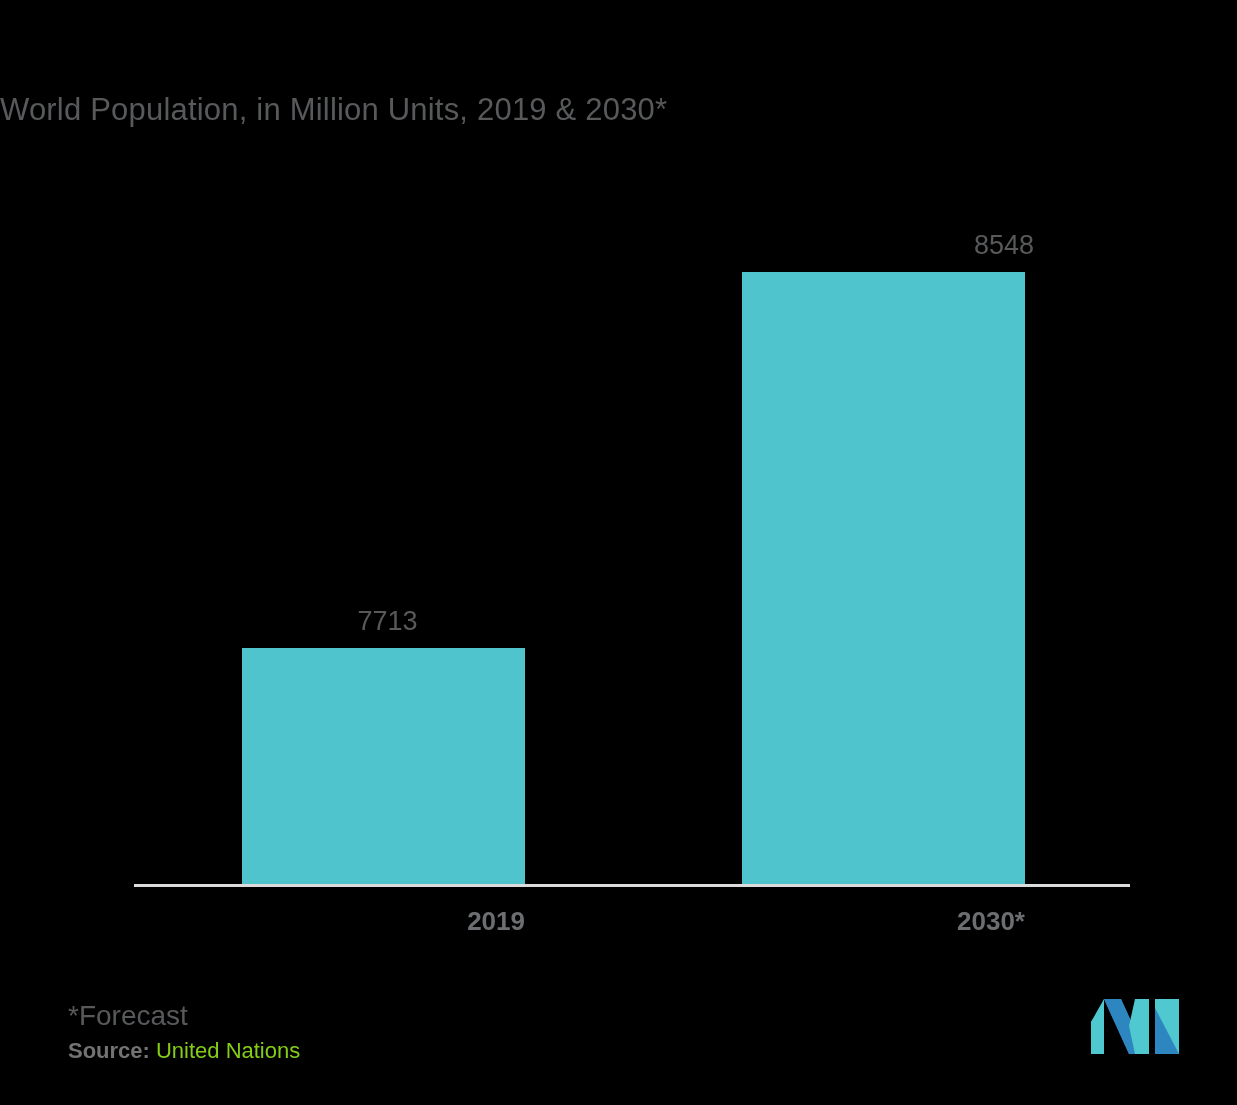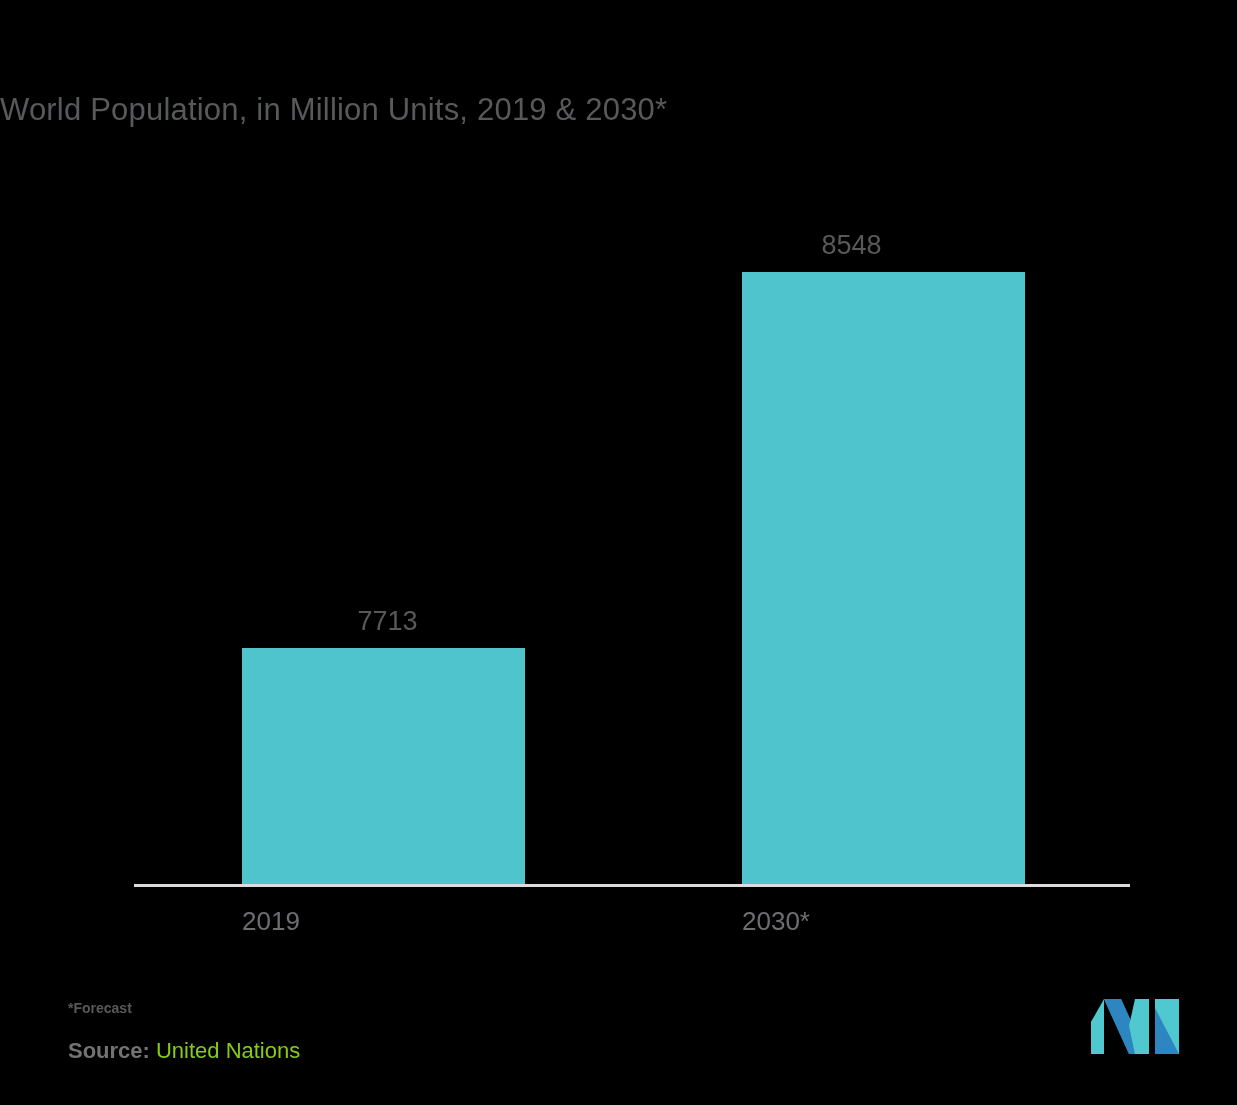--- a/index.html
+++ b/index.html
@@ -50,44 +50,44 @@
     position: absolute;
     text-align: center;
     color: #58595b;
     font-size: 27px;
     font-weight: 300;
     white-space: nowrap;
   }
 
   .cat-label {
     position: absolute;
-    text-align: left;
+    text-align: right;
     color: #6d6e71;
     font-size: 26px;
-    font-weight: 400;
+    font-weight: 700;
     white-space: nowrap;
   }
 
   #axis-line {
     position: absolute;
     left: 134px;
     top: 884px;
     width: 996px;
     height: 3px;
     background: #dcdcdc;
   }
 
   
   #footnote {
     position: absolute;
     left: 68px;
     top: 1000px;
     color: #58595b;
-    font-size: 14px;
-    font-weight: 700;
+    font-size: 28px;
+    font-weight: 400;
     white-space: nowrap;
   }
   #source-line {
     position: absolute;
     left: 68px;
     top: 1038px;
     font-size: 22px;
     white-space: nowrap;
     color: #58595b;
   }
@@ -117,21 +117,21 @@
 
   <div id="chart-title">World Population, in Million Units, 2019 &amp; 2030*</div>
 
   <div id="plot-area">
 
     <div class="bar" style="left:242px; top:648px; width:283px; height:238px;"></div>
     <div class="bar-value" style="left:246px; top:606px; width:283px;">7713</div>
     <div class="cat-label" style="left:242px; top:906px; width:283px;">2019</div>
 
     <div class="bar" style="left:742px; top:272px; width:283px; height:614px;"></div>
-    <div class="bar-value" style="left:710px; top:230px; width:283px;">8548</div>
+    <div class="bar-value" style="left:751px; top:230px; width:283px;text-align:right;">8548</div>
     <div class="cat-label" style="left:742px; top:906px; width:283px;">2030*</div>
 
     <div id="axis-line"></div>
   </div>
 
   <div id="footnote">*Forecast</div>
 
   <div id="source-line">
     <span id="source-label">Source:</span><span id="source-value">United Nations</span>
   </div>

